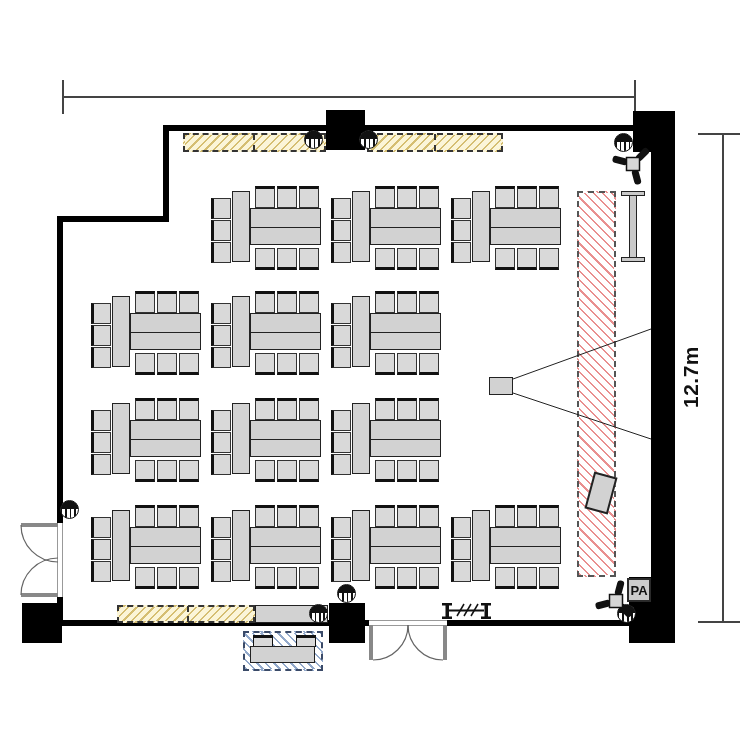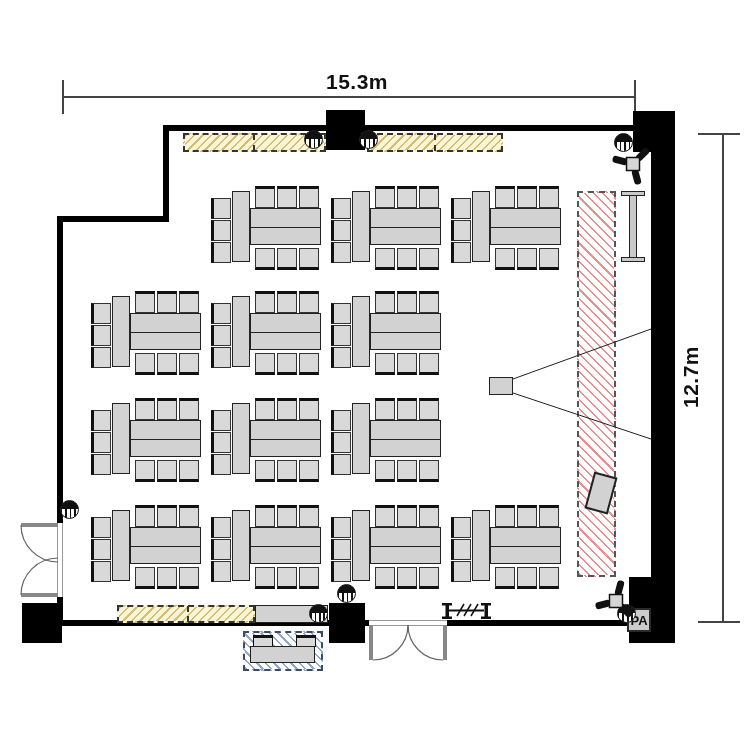--- a/index.html
+++ b/index.html
@@ -30,38 +30,37 @@
   .gray-box{position:absolute;background:#d2d2d2;border:1.5px solid #222;box-sizing:border-box;}
   
   .light{position:absolute;width:19px;height:19px;border-radius:50%;border:1.6px solid #111;box-sizing:border-box;
     background:
       repeating-linear-gradient(90deg,#111 0 1.5px,#fff 1.5px 4.5px) 0 100%/100% 52% no-repeat,
       linear-gradient(#111,#111) 0 0/100% 50% no-repeat,
       #fff;}
   
   .pa-box{position:absolute;left:627px;top:578px;width:24px;height:24px;background:#ccc;border:2px solid #2a2a2a;
     box-sizing:border-box;display:flex;align-items:center;justify-content:center;
-    font-size:13px;font-weight:bold;color:#111;margin-top:30px;}
+    font-size:13px;font-weight:bold;color:#111;}
   
   .door-frame{position:absolute;background:#fff;box-sizing:border-box;}
   .door-leaf{position:absolute;background:#888;}
   
   .rec-chair{position:absolute;width:20px;height:12px;box-sizing:border-box;background:#d9d9d9;
     border:1.5px solid #111;border-top:3.5px solid #111;}
   svg.overlay{position:absolute;left:0;top:0;pointer-events:none;}
 </style>
 </head>
 <body>
 
 <div class="plan">
 
   <div class="dim-line" style="left:62px;top:96px;width:573px;height:1.5px;"></div>
   <div class="dim-line" style="left:62px;top:80px;width:1.5px;height:34px;"></div>
   <div class="dim-line" style="left:634px;top:80px;width:1.5px;height:34px;"></div>
-  <div class="dim-label" style="left:287px;top:70px;width:140px;">15.3m</div>
 
   <div class="dim-line" style="left:722px;top:133px;width:1.5px;height:489px;"></div>
   <div class="dim-line" style="left:698px;top:133px;width:42px;height:1.5px;"></div>
   <div class="dim-line" style="left:698px;top:621px;width:42px;height:1.5px;"></div>
   <div class="dim-label" style="left:656px;top:365px;width:70px;transform:rotate(-90deg);">12.7m</div>
 
   <div class="wall" style="left:163px;top:125px;width:512px;height:6px;"></div>
   <div class="wall" style="left:163px;top:125px;width:6px;height:97px;"></div>
   <div class="wall" style="left:57px;top:216px;width:112px;height:6px;"></div>
   <div class="wall" style="left:57px;top:216px;width:6px;height:307px;"></div>

